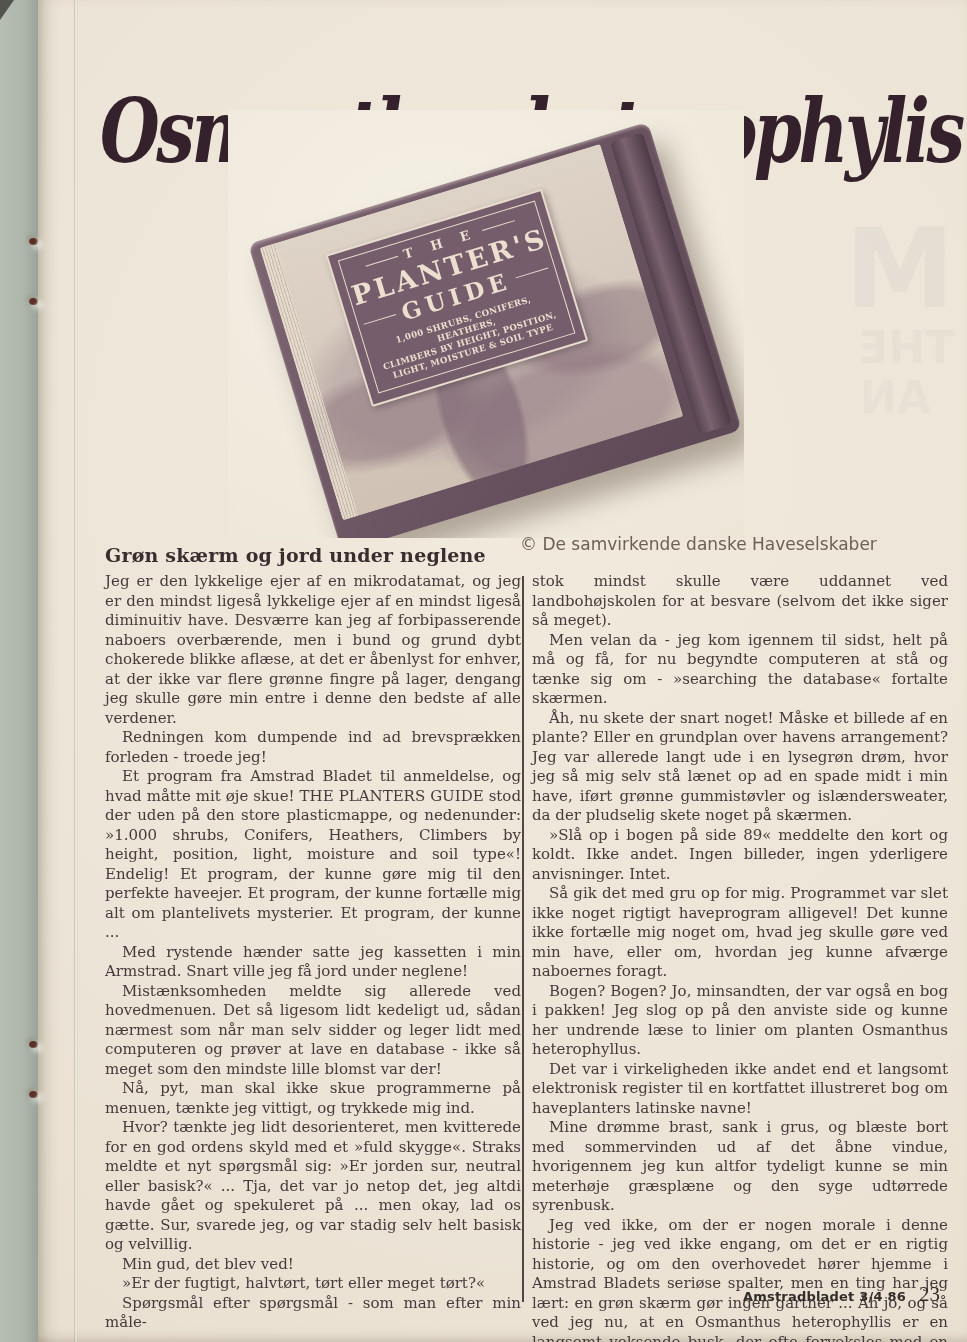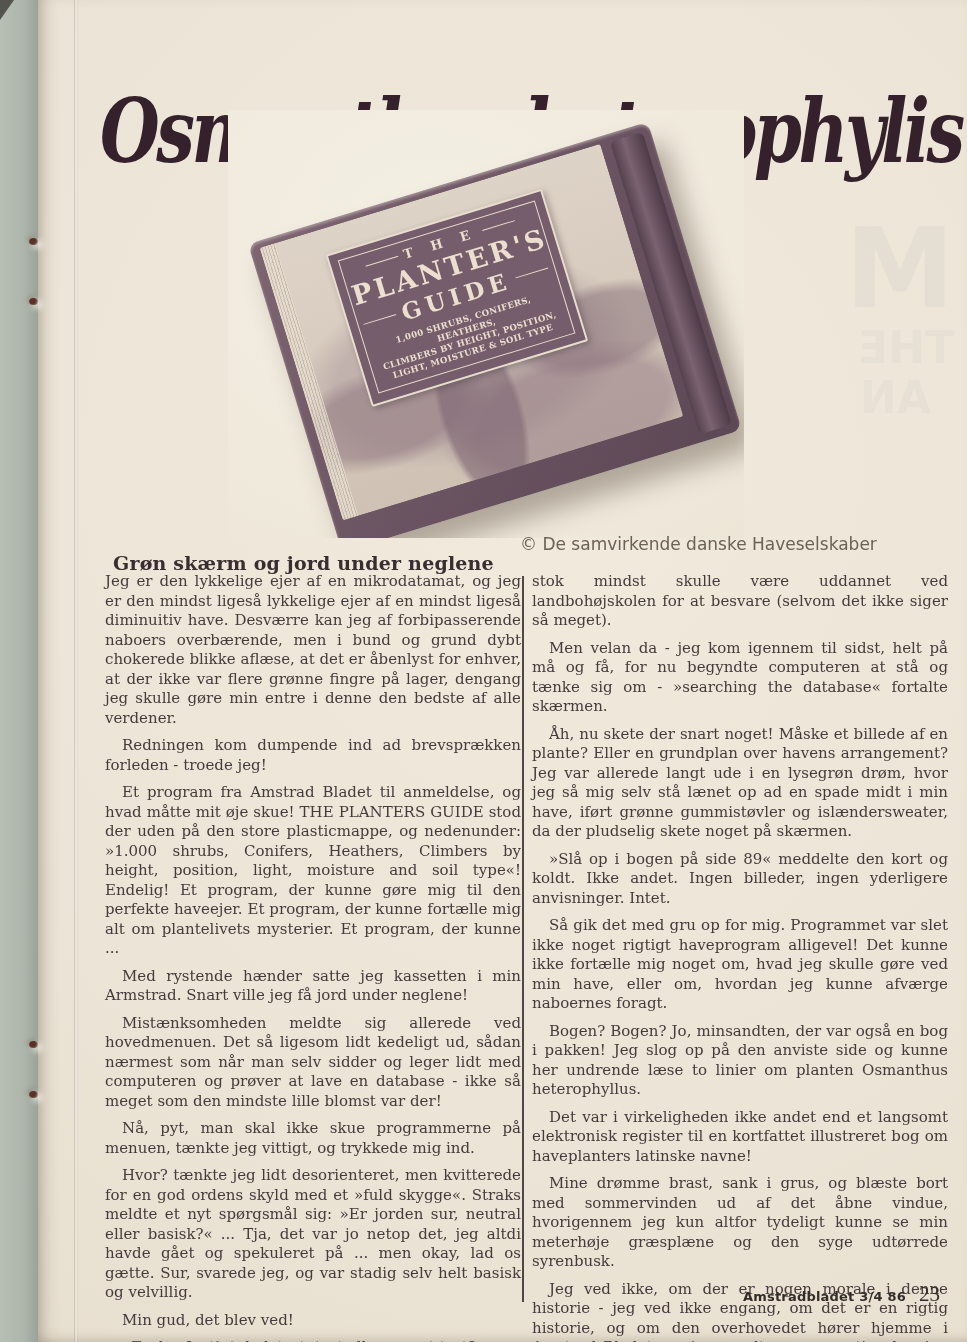--- a/index.html
+++ b/index.html
@@ -59,26 +59,26 @@
   .lab-guide{font-size:23px;letter-spacing:5px;font-weight:bold;}
   .lab-sub{font-size:8.5px;font-weight:bold;letter-spacing:.4px;line-height:11px;margin-top:6px;}
   .caption{position:absolute;left:520px;top:534px;width:420px;font-family:"DejaVu Sans",sans-serif;
         font-size:17px;color:#6d6156;}
   
   .ghost{position:absolute;color:#9aa3ad;font-family:"DejaVu Sans",sans-serif;font-weight:bold;opacity:.10;}
   .ghost-m{left:845px;top:205px;font-size:110px;transform:scaleX(-1);}
   .ghost-the{left:858px;top:322px;font-size:44px;transform:scaleX(-1);opacity:.08;}
   .ghost-an{left:860px;top:372px;font-size:44px;transform:scaleX(-1);opacity:.08;}
   
-  .subhead{position:absolute;left:105px;top:544px;width:420px;margin:8px;
+  .subhead{position:absolute;left:105px;top:544px;width:420px;margin:0;
         font-size:19px;font-weight:bold;color:#3a2d2f;letter-spacing:.2px;}
   .col{position:absolute;top:572px;width:416px;color:#463a3c;
         font-size:15px;line-height:19.5px;text-align:justify;}
   .col p{margin:0;}
-  .col p.ind{text-indent:17px;margin-top:8px;}
+  .col p.ind{text-indent:17px;}
   .col-left{left:105px;}
   .col-right{left:532px;}
   .divider{position:absolute;left:522px;top:576px;width:1.5px;height:726px;background:#4c4846;}
   .footer{position:absolute;left:532px;top:1282px;width:408px;text-align:right;color:#332d2a;}
   .footer .mag{font-family:"DejaVu Sans",sans-serif;font-weight:bold;font-size:13px;letter-spacing:.2px;}
   .footer .pg{font-family:Liberation Serif, serif;font-size:21px;margin-left:8px;}
 </style>
 </head>
 <body>
 

